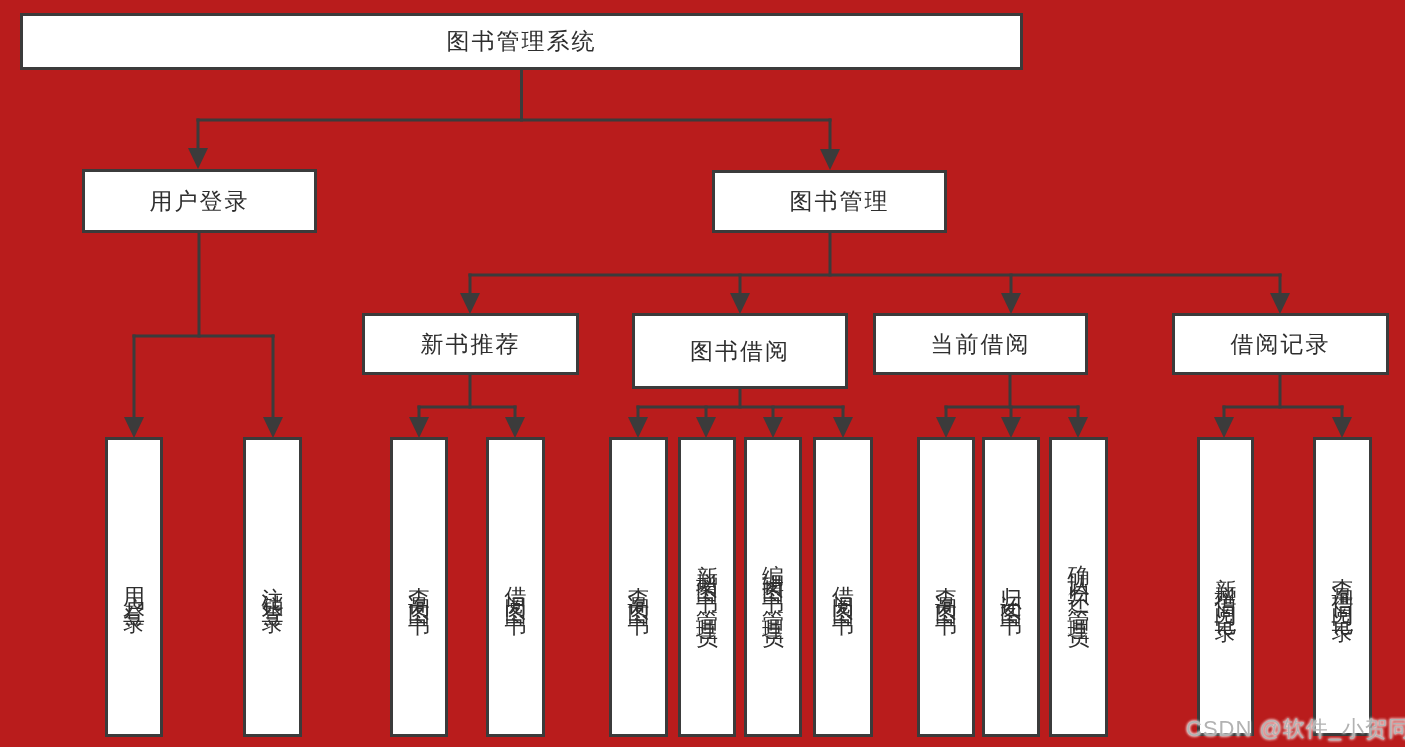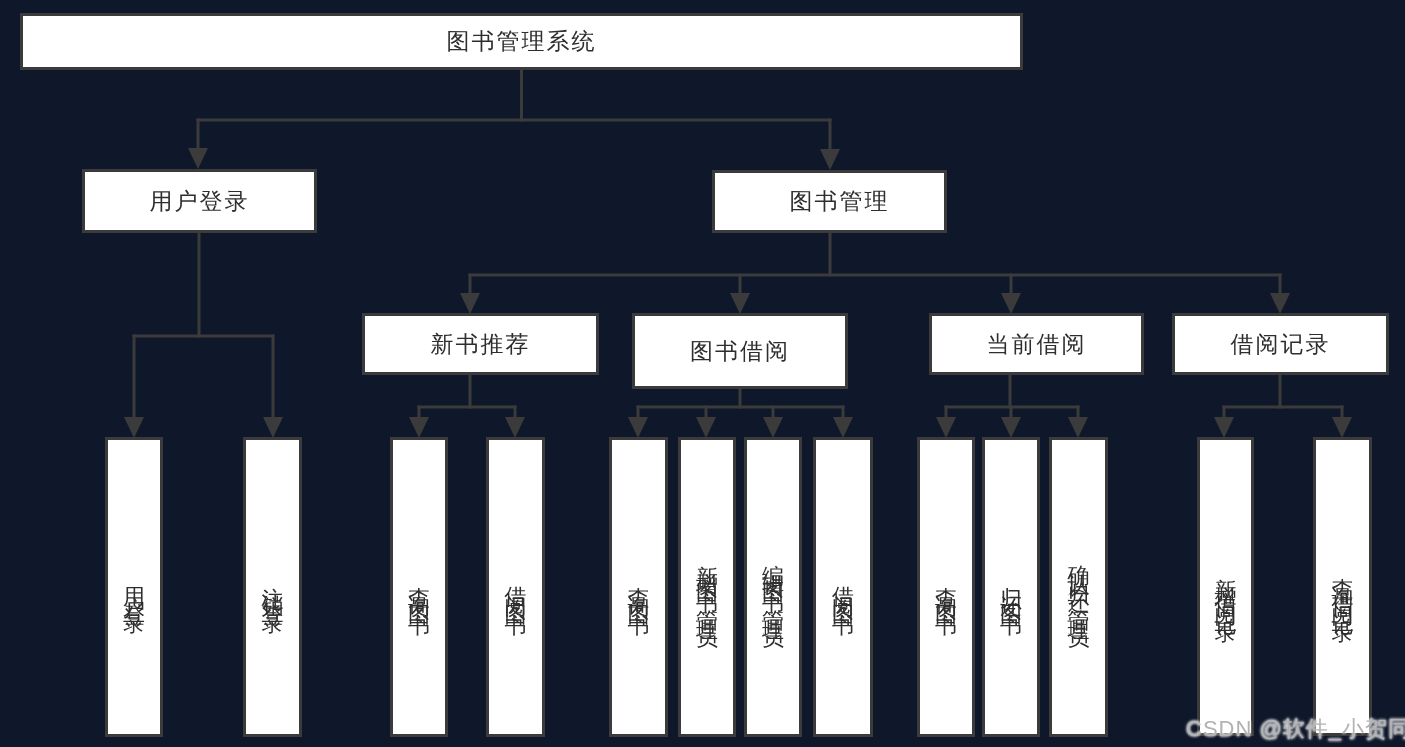--- a/index.html
+++ b/index.html
@@ -1,20 +1,20 @@
 <!DOCTYPE html>
 <html><head>
 <meta charset="utf-8">
 <style>
   html, body { margin: 0; padding: 0; background: #ffffff; }
   #stage {
     position: relative;
     width: 1405px;
     height: 747px;
-    background: #0f172a;
+    background: #b91c1c;
     font-family: "Liberation Sans", sans-serif;
     overflow: hidden;
   }
   #edges {
     position: absolute;
     left: 0; top: 0;
     width: 1405px; height: 747px;
   }
   .node {
     position: absolute;
@@ -131,27 +131,27 @@
     <span>图书管理系统</span>
   </div>
 
   <div class="node node-h" style="left:82px; top:169px; width:235px; height:64px;">
     <span>用户登录</span>
   </div>
   <div class="node node-h" style="left:712px; top:170px; width:235px; height:63px;padding-left:20px;">
     <span>图书管理</span>
   </div>
 
-  <div class="node node-h" style="left:362px; top:313px; width:237px; height:62px;">
+  <div class="node node-h" style="left:362px; top:313px; width:217px; height:62px;">
     <span>新书推荐</span>
   </div>
   <div class="node node-h" style="left:632px; top:313px; width:216px; height:76px;">
     <span>图书借阅</span>
   </div>
-  <div class="node node-h" style="left:929px; top:313px; width:215px; height:62px;">
+  <div class="node node-h" style="left:873px; top:313px; width:215px; height:62px;">
     <span>当前借阅</span>
   </div>
   <div class="node node-h" style="left:1172px; top:313px; width:217px; height:62px;">
     <span>借阅记录</span>
   </div>
 
   <div class="node node-v" style="left:105px; top:437px; width:58px; height:300px;">
     <span class="vtext">用户登录</span>
   </div>
   <div class="node node-v" style="left:243px; top:437px; width:59px; height:300px;">

